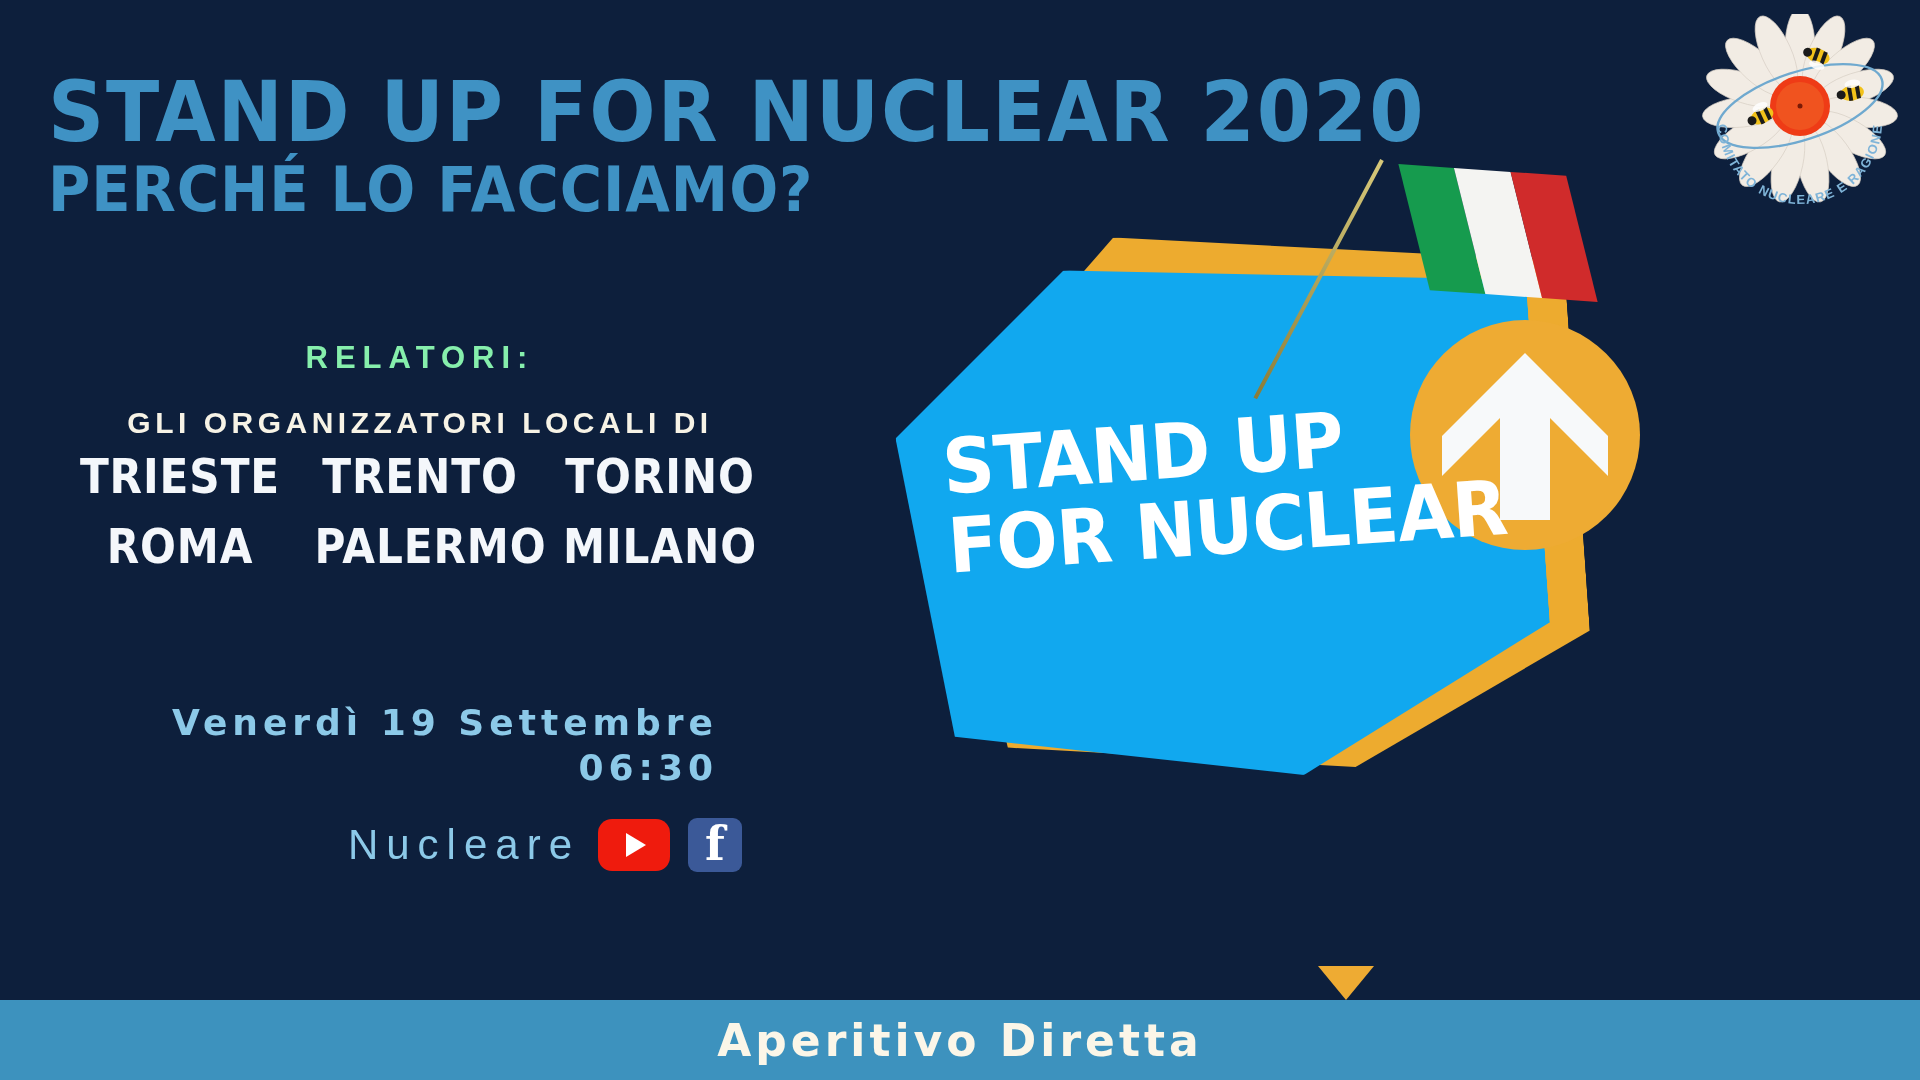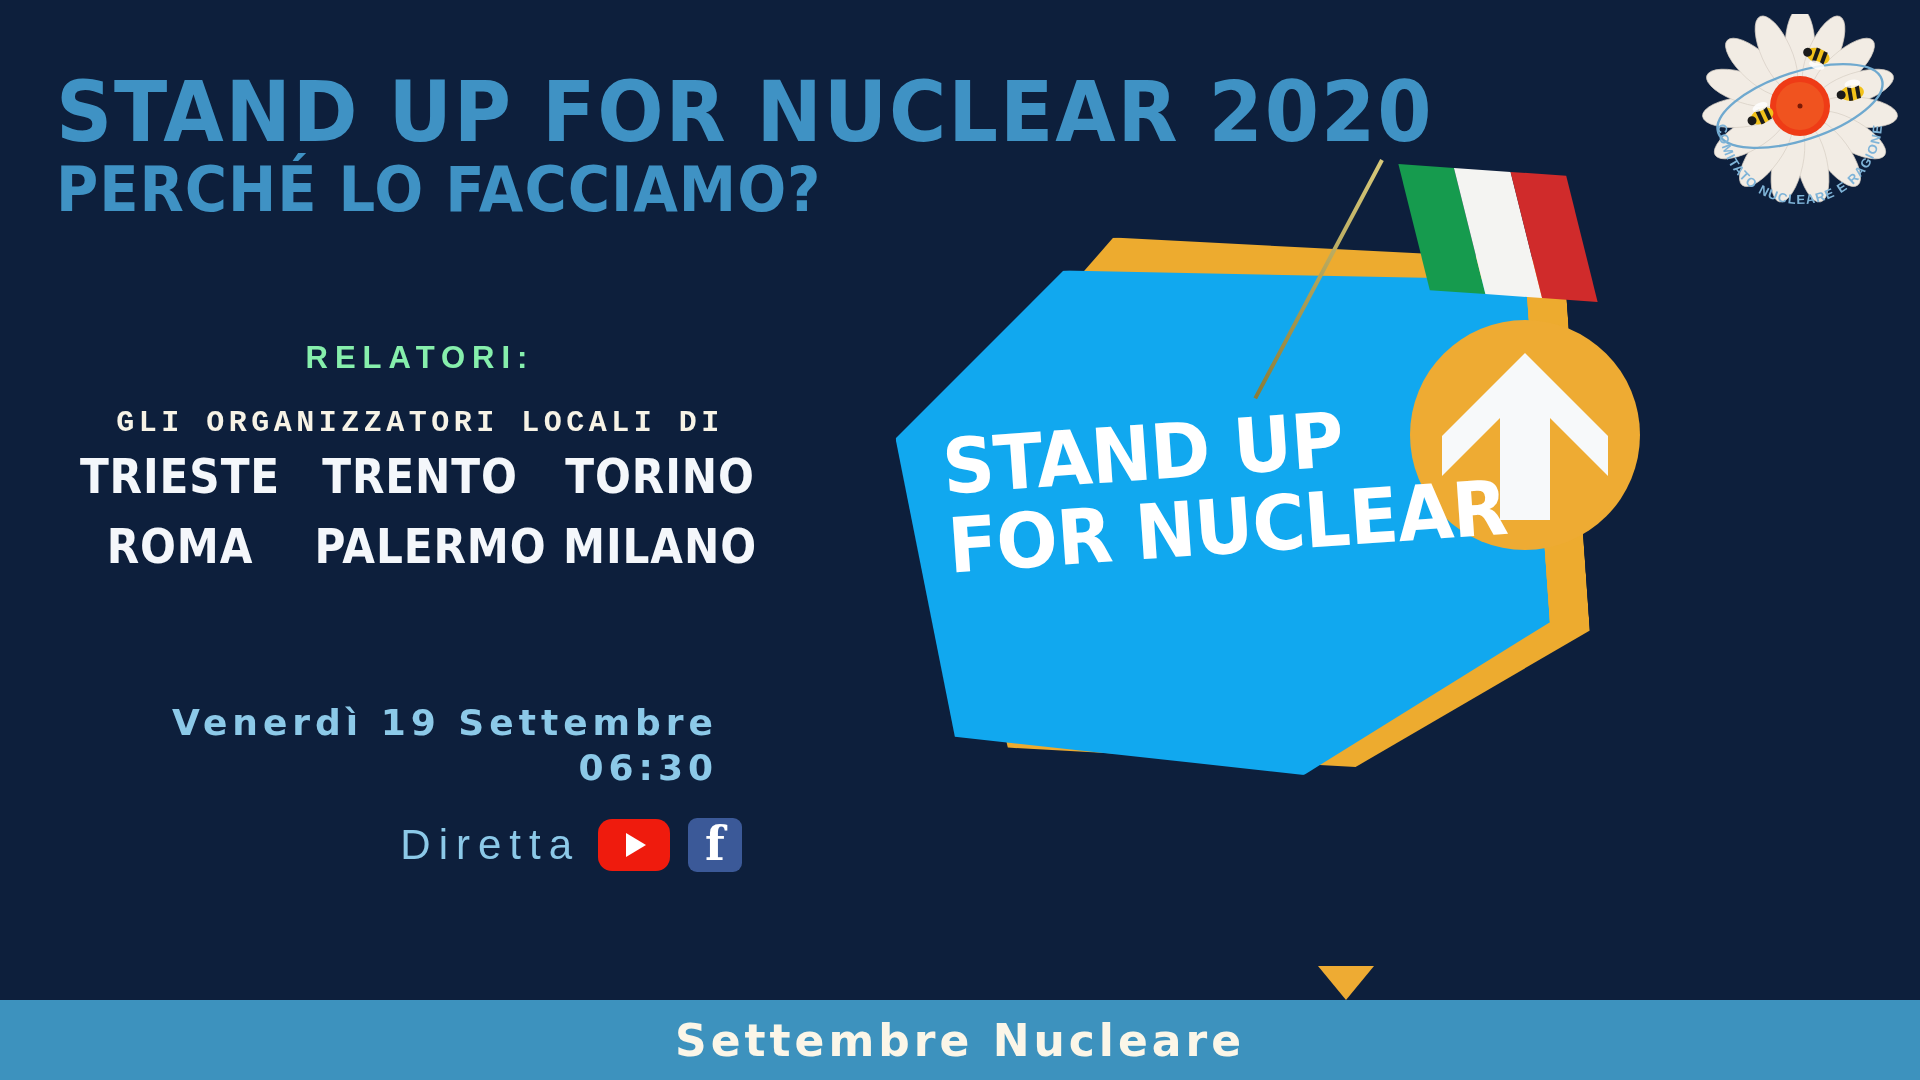--- a/index.html
+++ b/index.html
@@ -8,21 +8,21 @@
     background:#0d1f3c;
     font-family:"Liberation Sans", sans-serif;
     position:relative;
   }
   #poster{
     position:absolute;left:0;top:0;width:1920px;height:1080px;
     background:#0d1f3c;overflow:hidden;
   }
 
   
-  .title-block{position:absolute;left:56px;top:72px;width:1300px;}
+  .title-block{position:absolute;left:48px;top:72px;width:1300px;}
   .title-main{
     font-family:"DejaVu Sans", sans-serif;
     font-weight:bold;
     font-size:84px;
     line-height:0.96;
     letter-spacing:2px;
     color:#3f92c4;
     transform:scaleX(0.93);
     transform-origin:left center;
     white-space:nowrap;
@@ -43,21 +43,21 @@
   
   .speakers{position:absolute;left:40px;top:340px;width:760px;text-align:center;}
   .relatori-label{
     font-family:"Liberation Sans", sans-serif;
     font-weight:bold;
     font-size:31px;
     letter-spacing:7px;
     color:#86efac;
   }
   .organizers-line{
-    font-family:Liberation Mono, monospace;
+    font-family:Liberation Sans, sans-serif;
     font-weight:bold;
     font-size:30px;
     letter-spacing:4.5px;
     color:#f7f3e6;
     margin-top:30px;
     white-space:nowrap;
   }
   .city-row{
     display:flex;
     justify-content:center;
@@ -220,21 +220,21 @@
       <div class="city">MILANO</div>
     </div>
   </div>
 
   <div class="datetime">
     <div class="date-line">Venerdì 19 Settembre</div>
     <div class="time-line">06:30</div>
   </div>
 
   <div class="live-row">
-    <div class="diretta-label">Diretta</div>
+    <div class="diretta-label">Nucleare</div>
     <div class="yt-icon">
       <div class="tri"></div>
     </div>
     <div class="fb-icon">
       <div class="f">f</div>
     </div>
   </div>
 
   <div class="badge-wrap">
     <div class="badge-shadow"></div>
@@ -311,16 +311,16 @@
         </g>
       </g>
       <text font-family="'Liberation Sans', sans-serif" font-size="13" font-weight="bold" fill="#7fb4d8" letter-spacing="1.2">
         <textPath href="#arcpath" startOffset="50%" text-anchor="middle">COMITATO NUCLEARE E RAGIONE</textPath>
       </text>
     </svg>
   </div>
 
   <div class="band-notch"></div>
   <div class="bottom-band">
-    <div class="bottom-text">Settembre Nucleare</div>
+    <div class="bottom-text">Aperitivo Diretta</div>
   </div>
 
 </div>
 
 </body></html>

